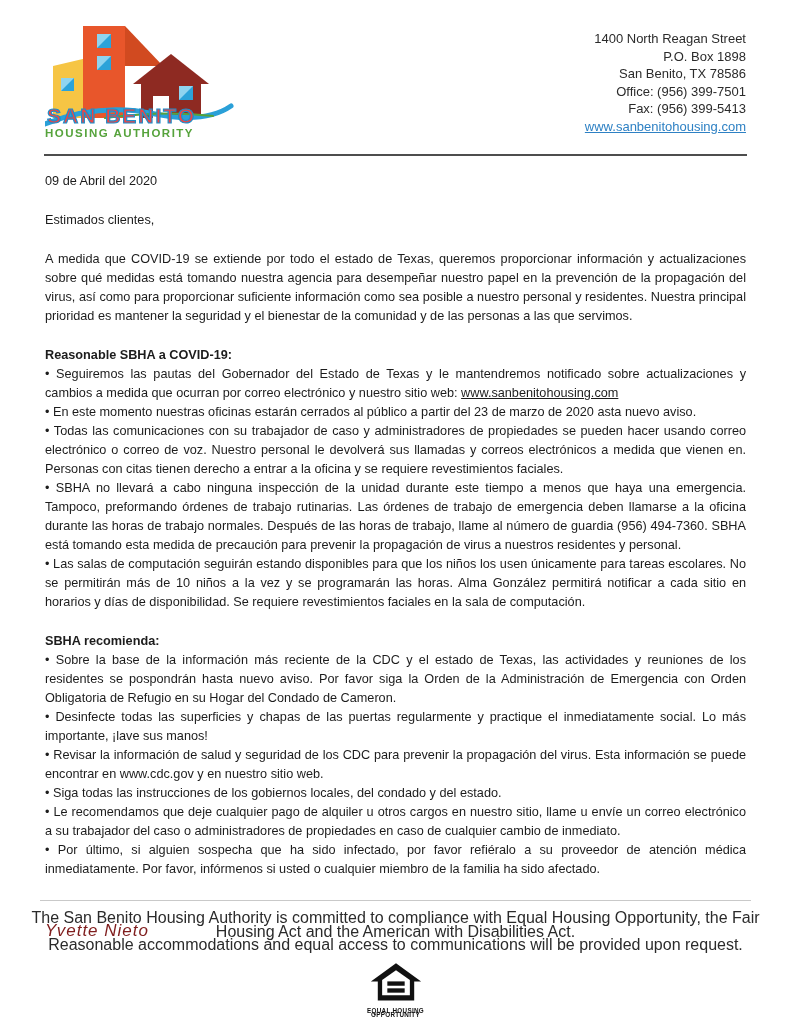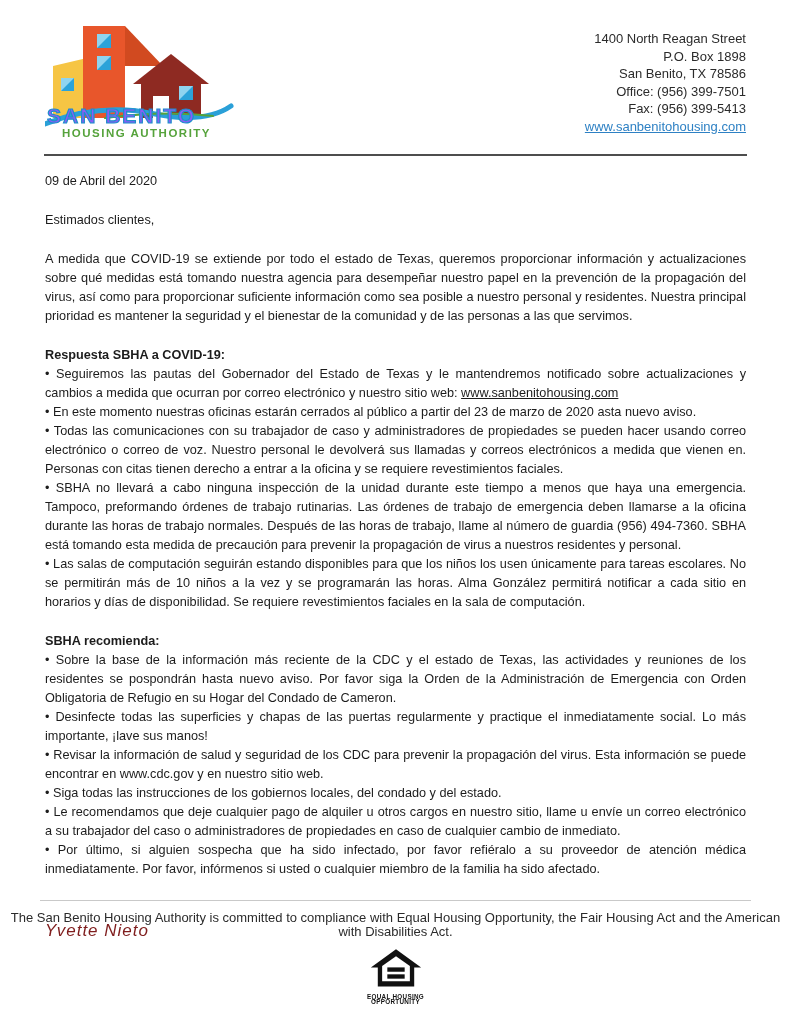--- a/index.html
+++ b/index.html
@@ -17,30 +17,30 @@
   .header {
     display: flex;
     justify-content: space-between;
     align-items: flex-start;
     padding: 22px 45px 0 45px;
   }
   .logo-wrap { width: 210px; position: relative; }
   .logo-svg { display: block; }
   .logo-text1 {
     font-size: 21px; font-weight: bold; letter-spacing: 2px;
-    color: #8b5cf6;
+    color: #ef4444;
     -webkit-text-stroke: 1.2px #1d8fcb;
     margin-top: -34px; margin-left: 2px;
     line-height: 20px;
     position: relative; z-index: 2;
   }
   .logo-text2 {
     font-size: 11.5px; font-weight: bold; letter-spacing: 1.5px;
     color: #56a33c;
-    margin-left: 17px; line-height: 14px;
+    margin-left: 0; line-height: 14px;
     position: relative; z-index: 2;
   }
   .addr {
     text-align: right;
     font-size: 13px;
     line-height: 17.5px;
     color: #2b2b2b;
     padding-top: 8px;
   }
   .addr .site { color: #2e81c4; text-decoration: underline; cursor: pointer; }
@@ -81,21 +81,21 @@
     left: 0; right: 0; top: 900px;
     text-align: center;
   }
   .footer-rule {
     margin: 0 40px 10px 40px;
     border: none;
     border-top: 1px solid #c9c9c9;
     height: 0;
   }
   .footer-line {
-    font-size: 13px;
+    font-size: 16px;
     line-height: 13.5px;
     color: #2b2b2b;
     margin: 0;
   }
   .eho {
     margin: 10px auto 0 auto;
     width: 70px;
     text-align: center;
   }
   .eho-text {
@@ -157,21 +157,21 @@
     </div>
   </div>
 
   <hr class="top-rule">
 
   <div class="body-text">
     <p class="gap-lg">09 de Abril del 2020</p>
     <p class="gap">Estimados clientes,</p>
     <p class="gap">A medida que COVID-19 se extiende por todo el estado de Texas, queremos proporcionar información y actualizaciones sobre qué medidas está tomando nuestra agencia para desempeñar nuestro papel en la prevención de la propagación del virus, así como para proporcionar suficiente información como sea posible a nuestro personal y residentes. Nuestra principal prioridad es mantener la seguridad y el bienestar de la comunidad y de las personas a las que servimos.</p>
 
-    <p class="gap bold">Respuesta SBHA a COVID-19:</p>
+    <p class="gap bold">Reasonable SBHA a COVID-19:</p>
     <p><span>• Seguiremos las pautas del Gobernador del Estado de Texas y le mantendremos notificado sobre actualizaciones y cambios a medida que ocurran por correo electrónico y nuestro sitio web: </span><span class="inline-link">www.sanbenitohousing.com</span></p>
     <p>• En este momento nuestras oficinas estarán cerrados al público a partir del 23 de marzo de 2020 asta nuevo aviso.</p>
     <p>• Todas las comunicaciones con su trabajador de caso y administradores de propiedades se pueden hacer usando correo electrónico o correo de voz. Nuestro personal le devolverá sus llamadas y correos electrónicos a medida que vienen en. Personas con citas tienen derecho a entrar a la oficina y se requiere revestimientos faciales.</p>
     <p>• SBHA no llevará a cabo ninguna inspección de la unidad durante este tiempo a menos que haya una emergencia. Tampoco, preformando órdenes de trabajo rutinarias. Las órdenes de trabajo de emergencia deben llamarse a la oficina durante las horas de trabajo normales. Después de las horas de trabajo, llame al número de guardia (956) 494-7360. SBHA está tomando esta medida de precaución para prevenir la propagación de virus a nuestros residentes y personal.</p>
     <p>• Las salas de computación seguirán estando disponibles para que los niños los usen únicamente para tareas escolares. No se permitirán más de 10 niños a la vez y se programarán las horas. Alma González permitirá notificar a cada sitio en horarios y días de disponibilidad. Se requiere revestimientos faciales en la sala de computación.</p>
 
     <p class="gap bold">SBHA recomienda:</p>
     <p>• Sobre la base de la información más reciente de la CDC y el estado de Texas, las actividades y reuniones de los residentes se pospondrán hasta nuevo aviso. Por favor siga la Orden de la Administración de Emergencia con Orden Obligatoria de Refugio en su Hogar del Condado de Cameron.</p>
     <p>• Desinfecte todas las superficies y chapas de las puertas regularmente y practique el inmediatamente social. Lo más importante, ¡lave sus manos!</p>
     <p>• Revisar la información de salud y seguridad de los CDC para prevenir la propagación del virus. Esta información se puede encontrar en www.cdc.gov y en nuestro sitio web.</p>
@@ -180,20 +180,21 @@
     <p>• Por último, si alguien sospecha que ha sido infectado, por favor refiéralo a su proveedor de atención médica inmediatamente. Por favor, infórmenos si usted o cualquier miembro de la familia ha sido afectado.</p>
 
 
     <p class="sig-name">Yvette Nieto</p>
 
   </div>
 
   <div class="footer">
     <hr class="footer-rule">
     <p class="footer-line">The San Benito Housing Authority is committed to compliance with Equal Housing Opportunity, the Fair Housing Act and the American with Disabilities Act.</p>
+    <p class="footer-line">Reasonable accommodations and equal access to communications will be provided upon request.</p>
     <div class="eho">
       <svg width="52" height="44" viewBox="0 0 60 50">
         <path d="M30 1 L59 22 L51 22 L51 44 L9 44 L9 22 L1 22 Z" fill="#111111"></path>
         <path d="M30 9 L46 20.5 L46 38 L14 38 L14 20.5 Z" fill="#ffffff"></path>
         <rect x="20" y="22" width="20" height="5" fill="#111111"></rect>
         <rect x="20" y="30" width="20" height="5" fill="#111111"></rect>
       </svg>
       <div class="eho-text">EQUAL HOUSING</div>
       <div class="eho-text">OPPORTUNITY</div>
     </div>

